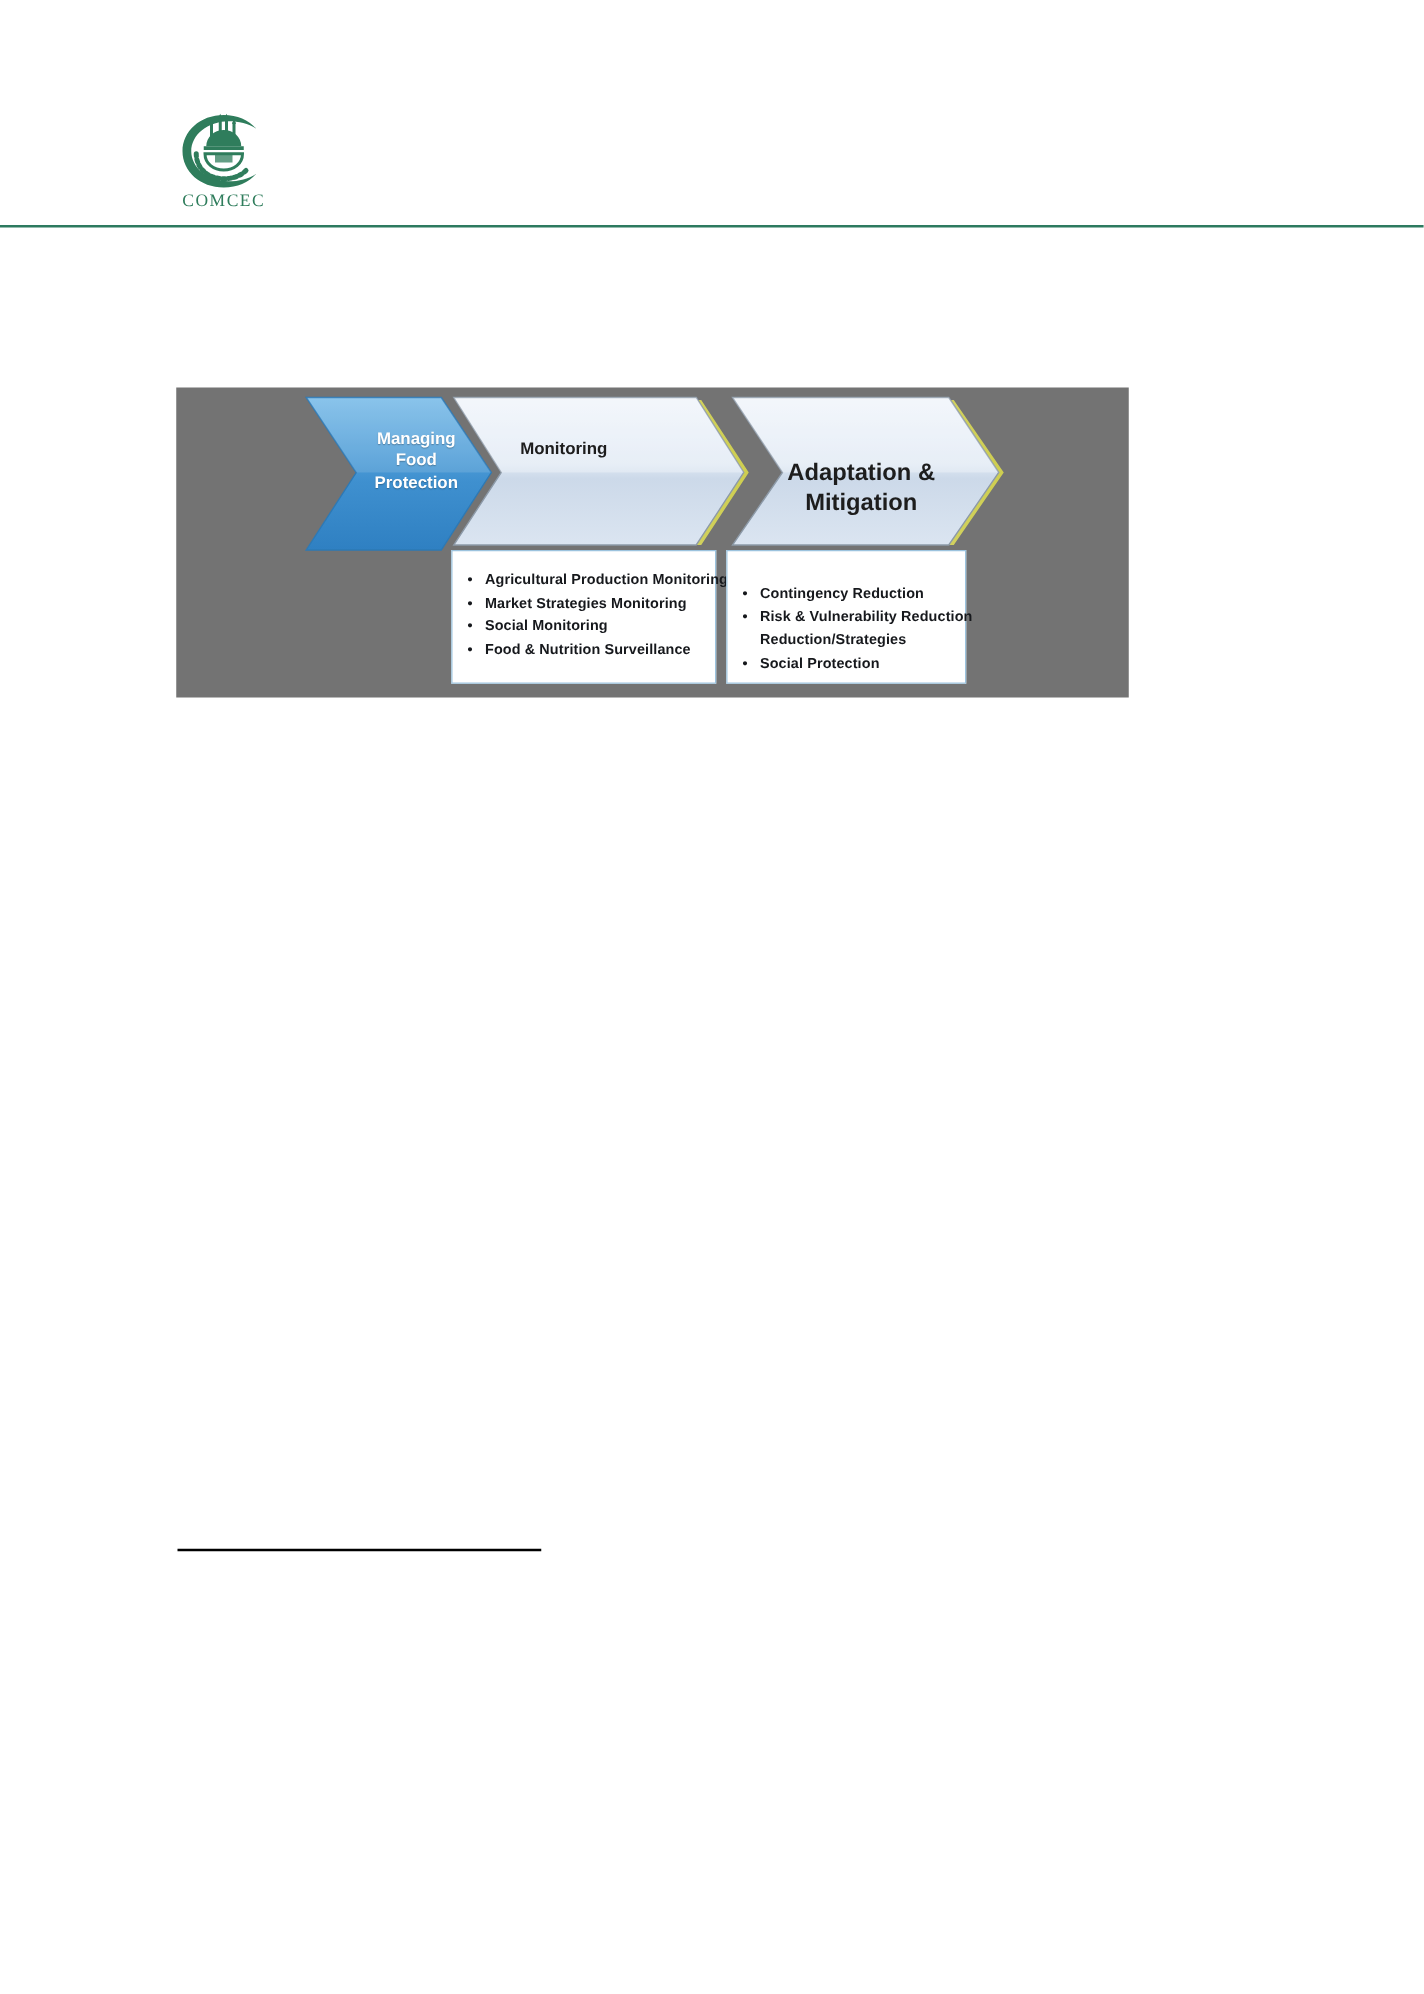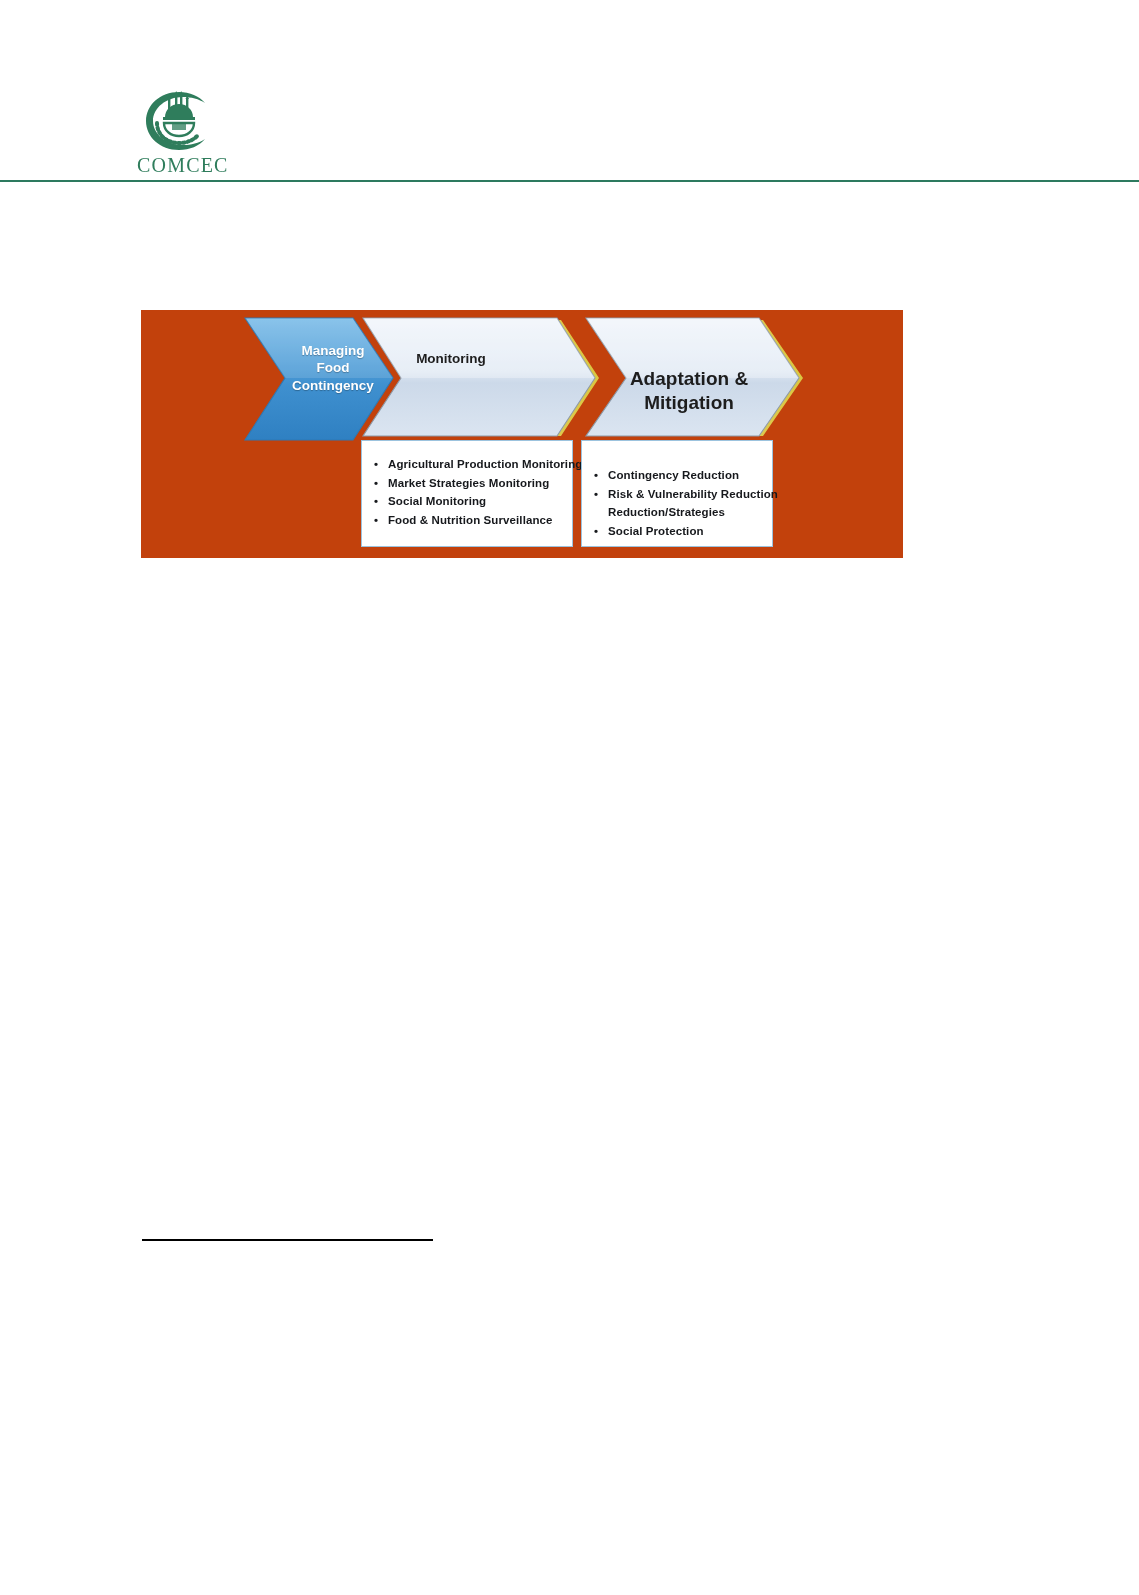--- a/index.html
+++ b/index.html
@@ -31,21 +31,21 @@
     text-align: center;
   }
   .logo-mark {
     width: 74px;
     height: 62px;
     margin: 0 auto;
     display: block;
   }
   .logo-wordmark {
     font-family: "Liberation Serif", serif;
-    font-size: 20px;
+    font-size: 14px;
     letter-spacing: 1.2px;
     color: #2f7d5c;
     margin-top: 2px;
     white-space: nowrap;
   }
   .header-rule {
     position: absolute;
     left: 0;
     top: 180px;
     width: 1139px;
@@ -53,21 +53,21 @@
     background: #2d7a5f;
   }
 
   
   .figure-panel {
     position: absolute;
     left: 141px;
     top: 310px;
     width: 762px;
     height: 248px;
-    background: #c2410c;
+    background: #737373;
   }
   .figure-stage {
     position: absolute;
     left: 0;
     top: 0;
     width: 762px;
     height: 248px;
   }
   .figure-svg {
     position: absolute;
@@ -228,21 +228,21 @@
       <g>
         <path d="M449 10 L622 10 L662 68 L622 126 L449 126 L489 68 Z" fill="url(#gradYellow)" opacity="0.85"></path>
         <path d="M445 8 L618 8 L658 68 L618 126 L445 126 L485 68 Z" fill="url(#gradLight)" stroke="#8d9aa8" stroke-width="1.1"></path>
         <path d="M445 8 L618 8 L658 68 L485 68 Z" fill="#ffffff" opacity="0.30"></path>
       </g>
     </svg>
 
     <div class="chev-label chev-label-1">
       <span>Managing</span><br>
       <span>Food</span><br>
-      <span>Contingency</span>
+      <span>Protection</span>
     </div>
 
     <div class="chev-label chev-label-2">Monitoring</div>
 
     <div class="chev-label chev-label-3">Adaptation &amp; Mitigation</div>
 
     <div class="detail-box detail-box-1">
       <ul class="detail-list">
         <li>
           <span class="bullet-dot">•</span>

